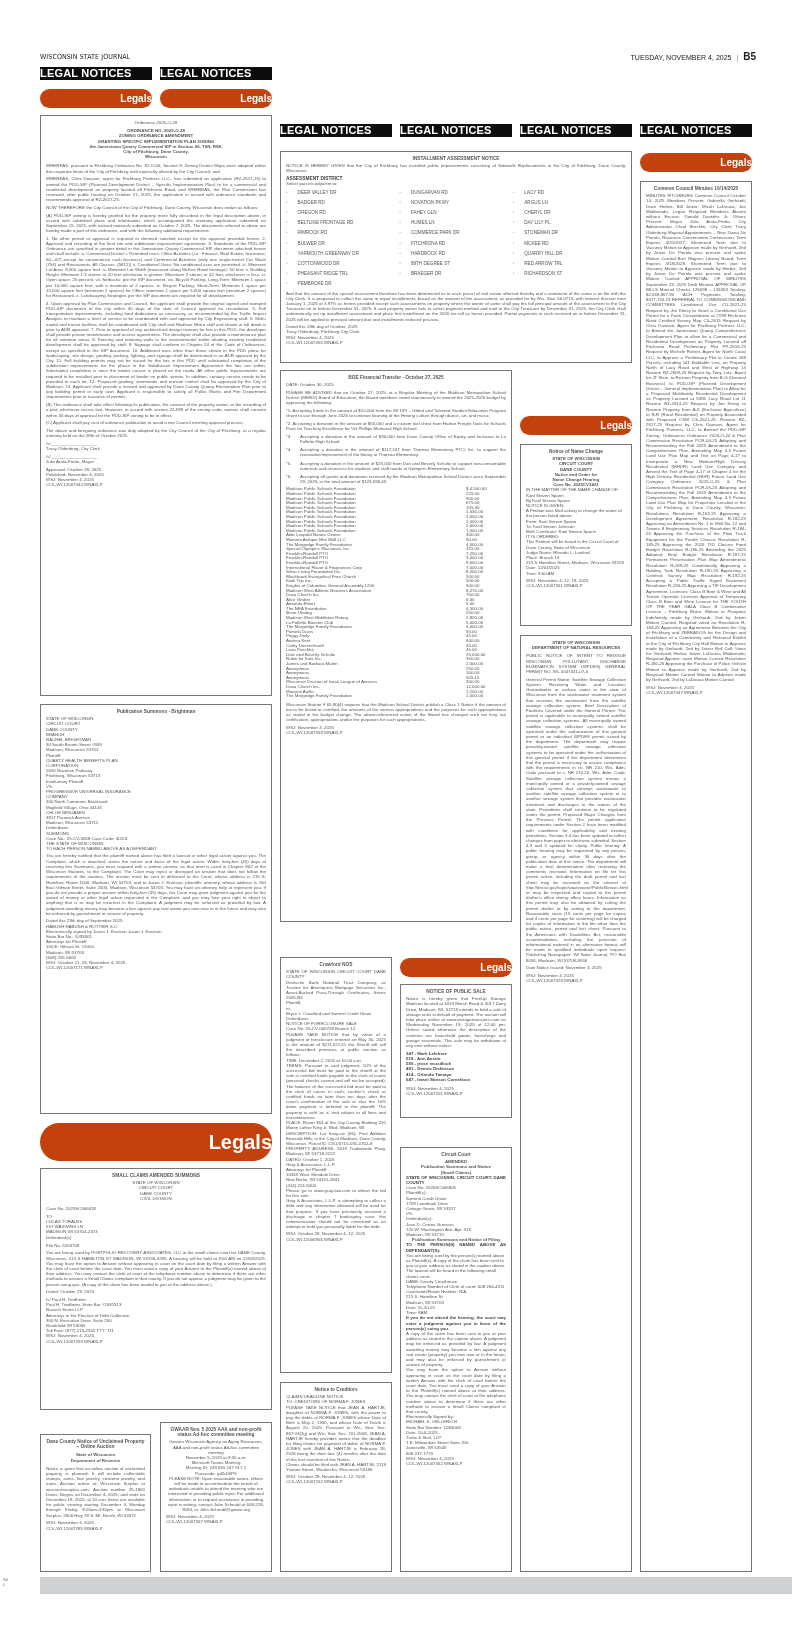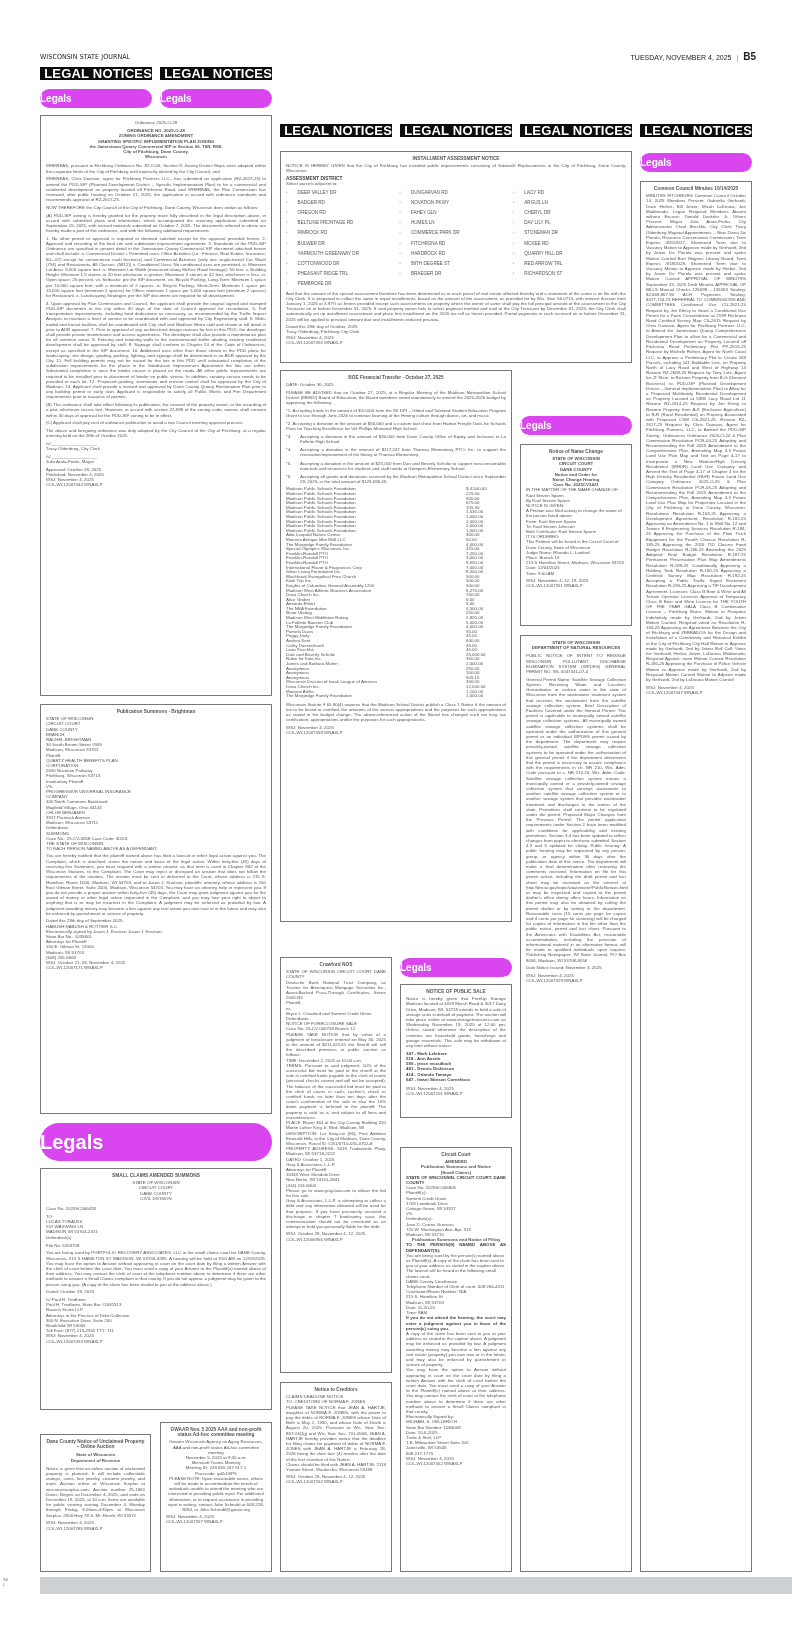--- a/index.html
+++ b/index.html
@@ -1,22 +1,22 @@
 <!DOCTYPE html>
 <html><head>
 <meta charset="utf-8">
 <style>
   * { box-sizing: border-box; margin: 0; padding: 0; }
   html, body { width: 792px; height: 1638px; background: #fff; overflow: hidden; }
   body { font-family: "Liberation Sans", sans-serif; color: #333; position: relative; }
   .masthead-left { position: absolute; left: 40px; top: 53px; font-family: "DejaVu Sans Condensed", "DejaVu Sans", sans-serif; font-size: 7px; color: #222; letter-spacing: 0.1px; text-align: center; }
   .masthead-right { position: absolute; right: 36px; top: 51px; font-size: 7px; color: #222; }
   .masthead-right b { font-size: 10px; font-weight: 700; }
-  .ln-bar { position: absolute; height: 13px; background: #0c0c0c; color: #fff; font-weight: 700; font-size: 13px; text-align: right; line-height: 13px; letter-spacing: 0.2px; }
-  .pill { position: absolute; height: 19px; background: #d946ef; color: #fff; border-radius: 10px; font-weight: 700; font-size: 10px; text-align: left; line-height: 19px; }
+  .ln-bar { position: absolute; height: 13px; background: #0c0c0c; color: #fff; font-weight: 700; font-size: 11px; text-align: left; line-height: 13px; letter-spacing: 0.2px; }
+  .pill { position: absolute; height: 19px; background: #c2410c; color: #fff; border-radius: 10px; font-weight: 700; font-size: 10px; text-align: right; line-height: 19px; padding-left: 8px; }
   .pill.big { height: 38px; border-radius: 19px; font-size: 20px; line-height: 38px; }
   .box { position: absolute; border: 1px solid #777; padding: 4px 5px; font-size: 4.4px; line-height: 5.2px; color: #555; overflow: hidden; text-align: justify; }
   .box .t { text-align: center; font-weight: 700; color: #555; font-size: 4.8px; margin-bottom: 2px; }
   .box .c { text-align: center; font-weight: 700; color: #555; }
   .box .cn { text-align: center; }
   .box p { margin-bottom: 2.5px; }
   .grid3 { display: grid; grid-template-columns: 1fr 1fr 1fr; row-gap: 5px; margin: 3px 0 4px; font-size: 4.6px; }
   .grid3 span::before { content: "•"; color: #bbb; margin-right: 10px; }
   .dtab { display: grid; grid-template-columns: 1fr 40px; font-size: 4.4px; line-height: 4.6px; margin: 3px 0; }
   .dtab span:nth-child(even) { text-align: left; }

